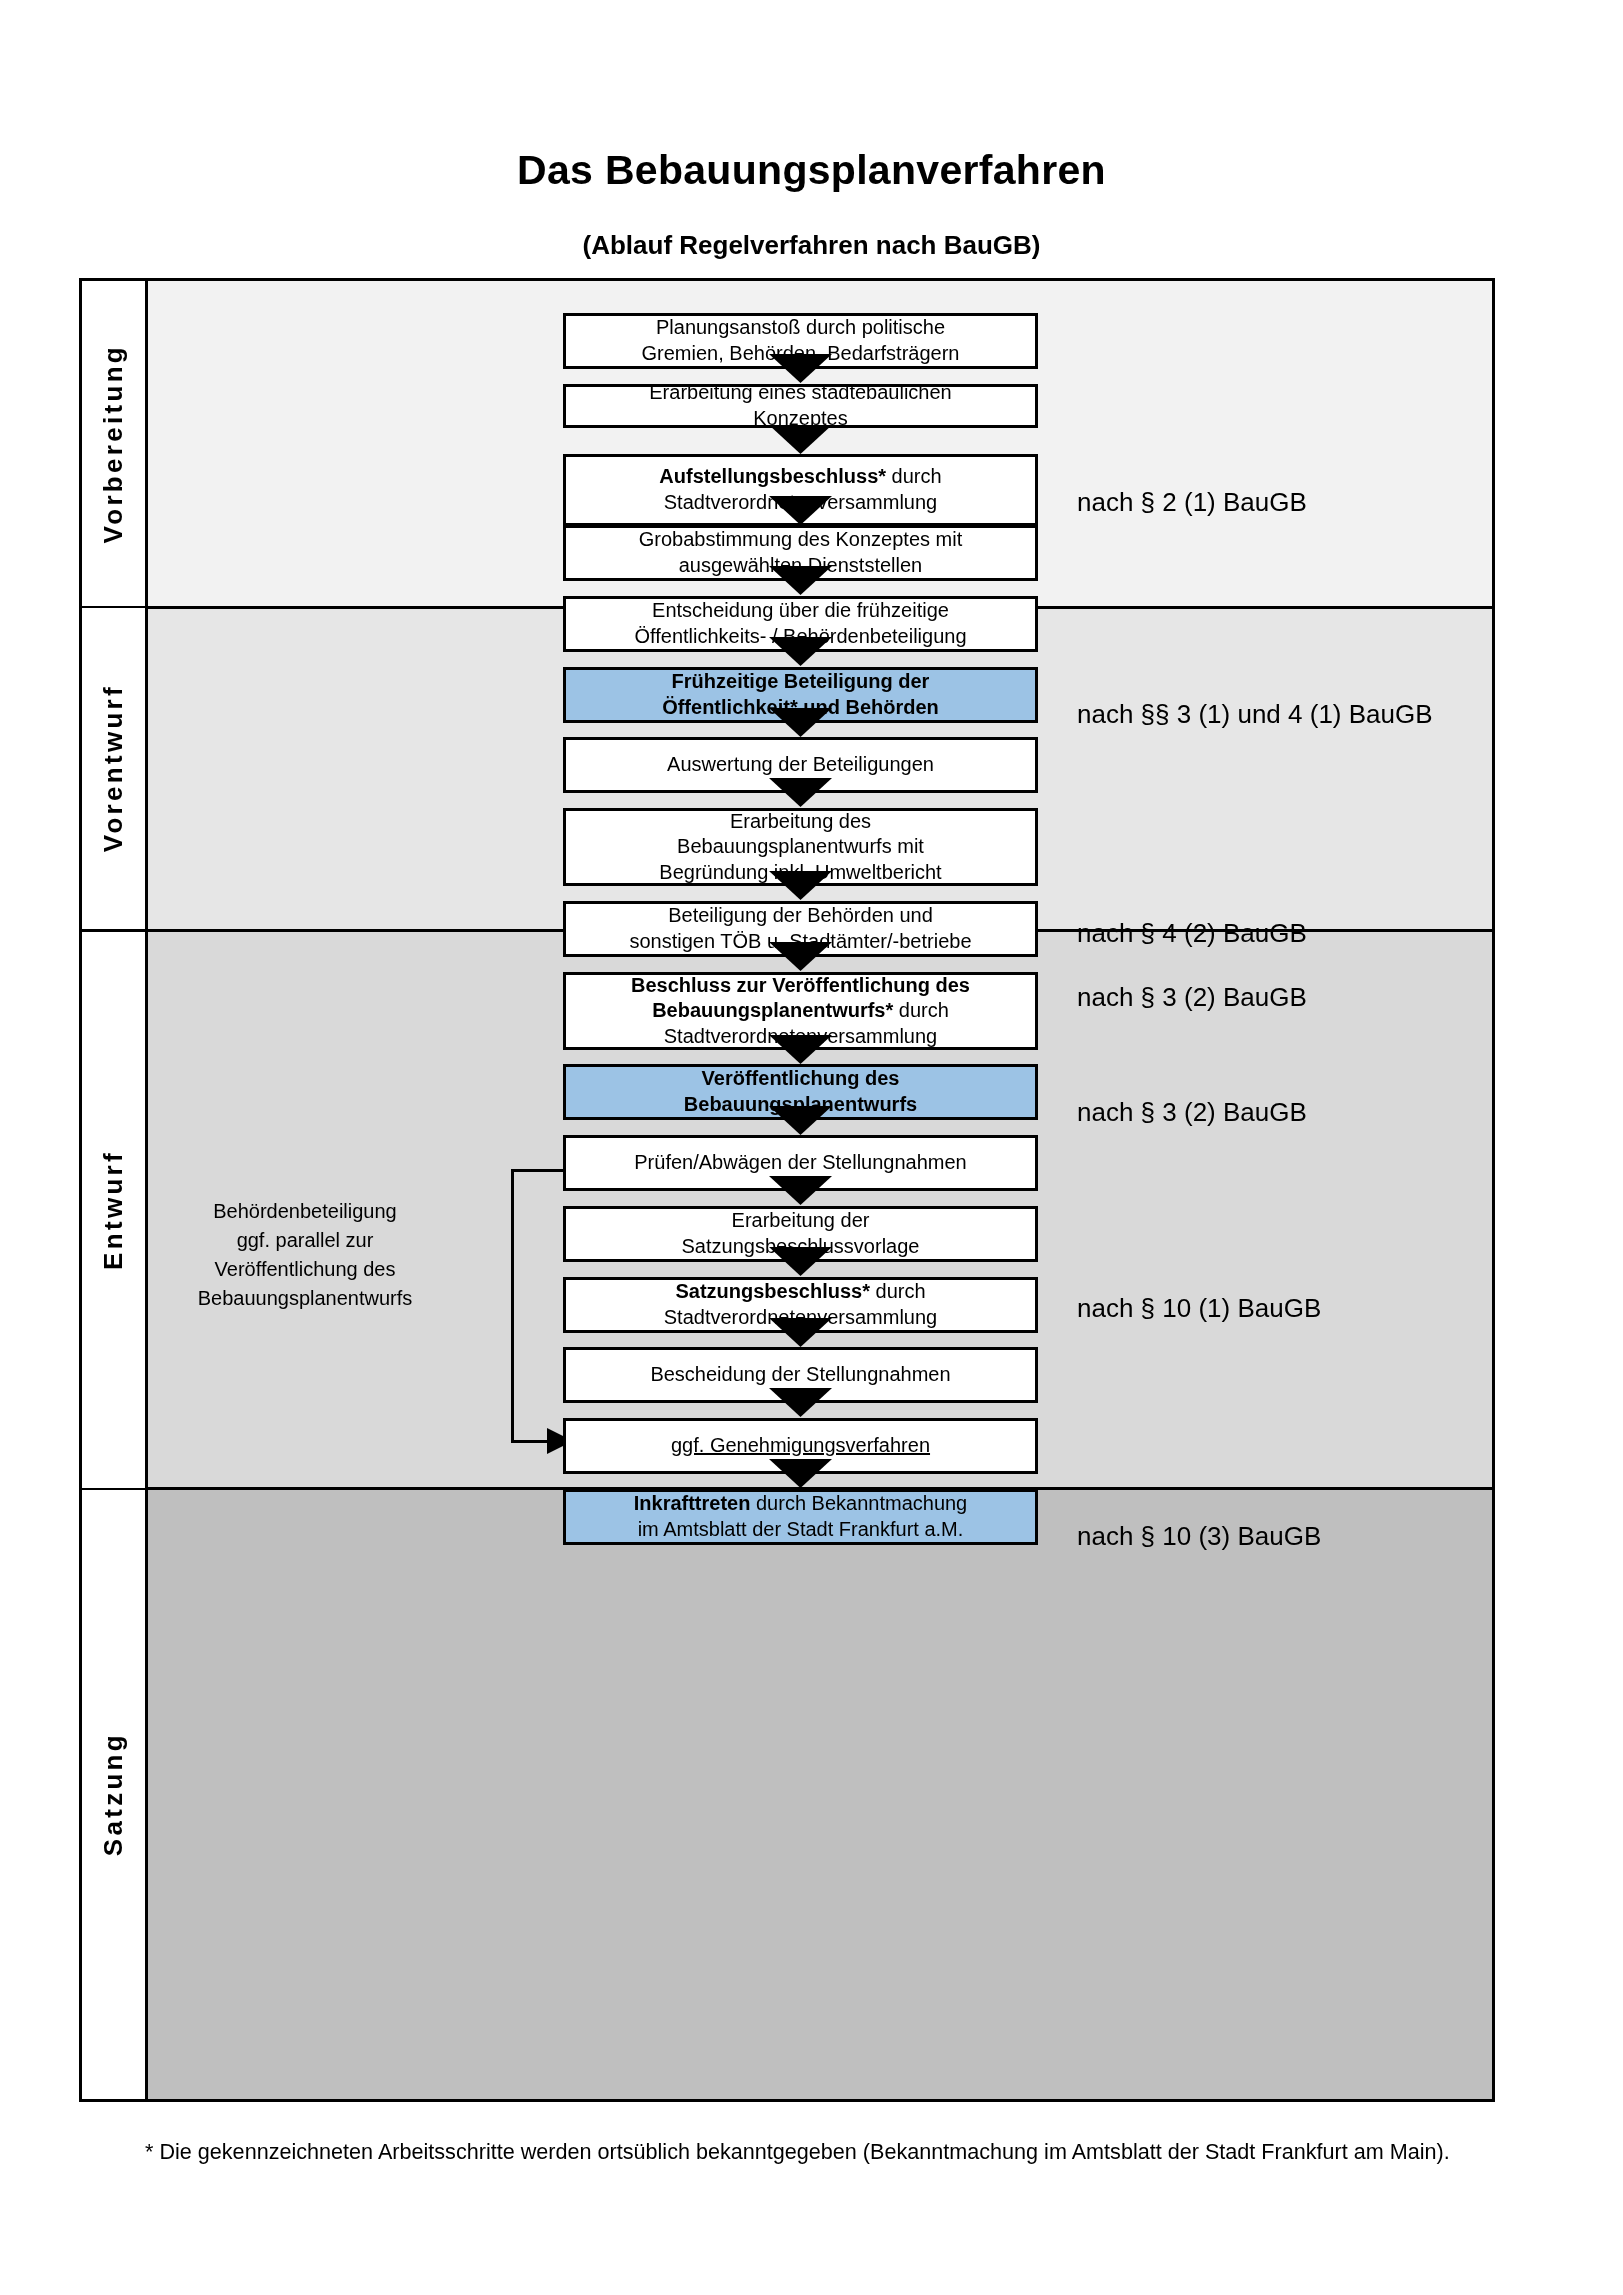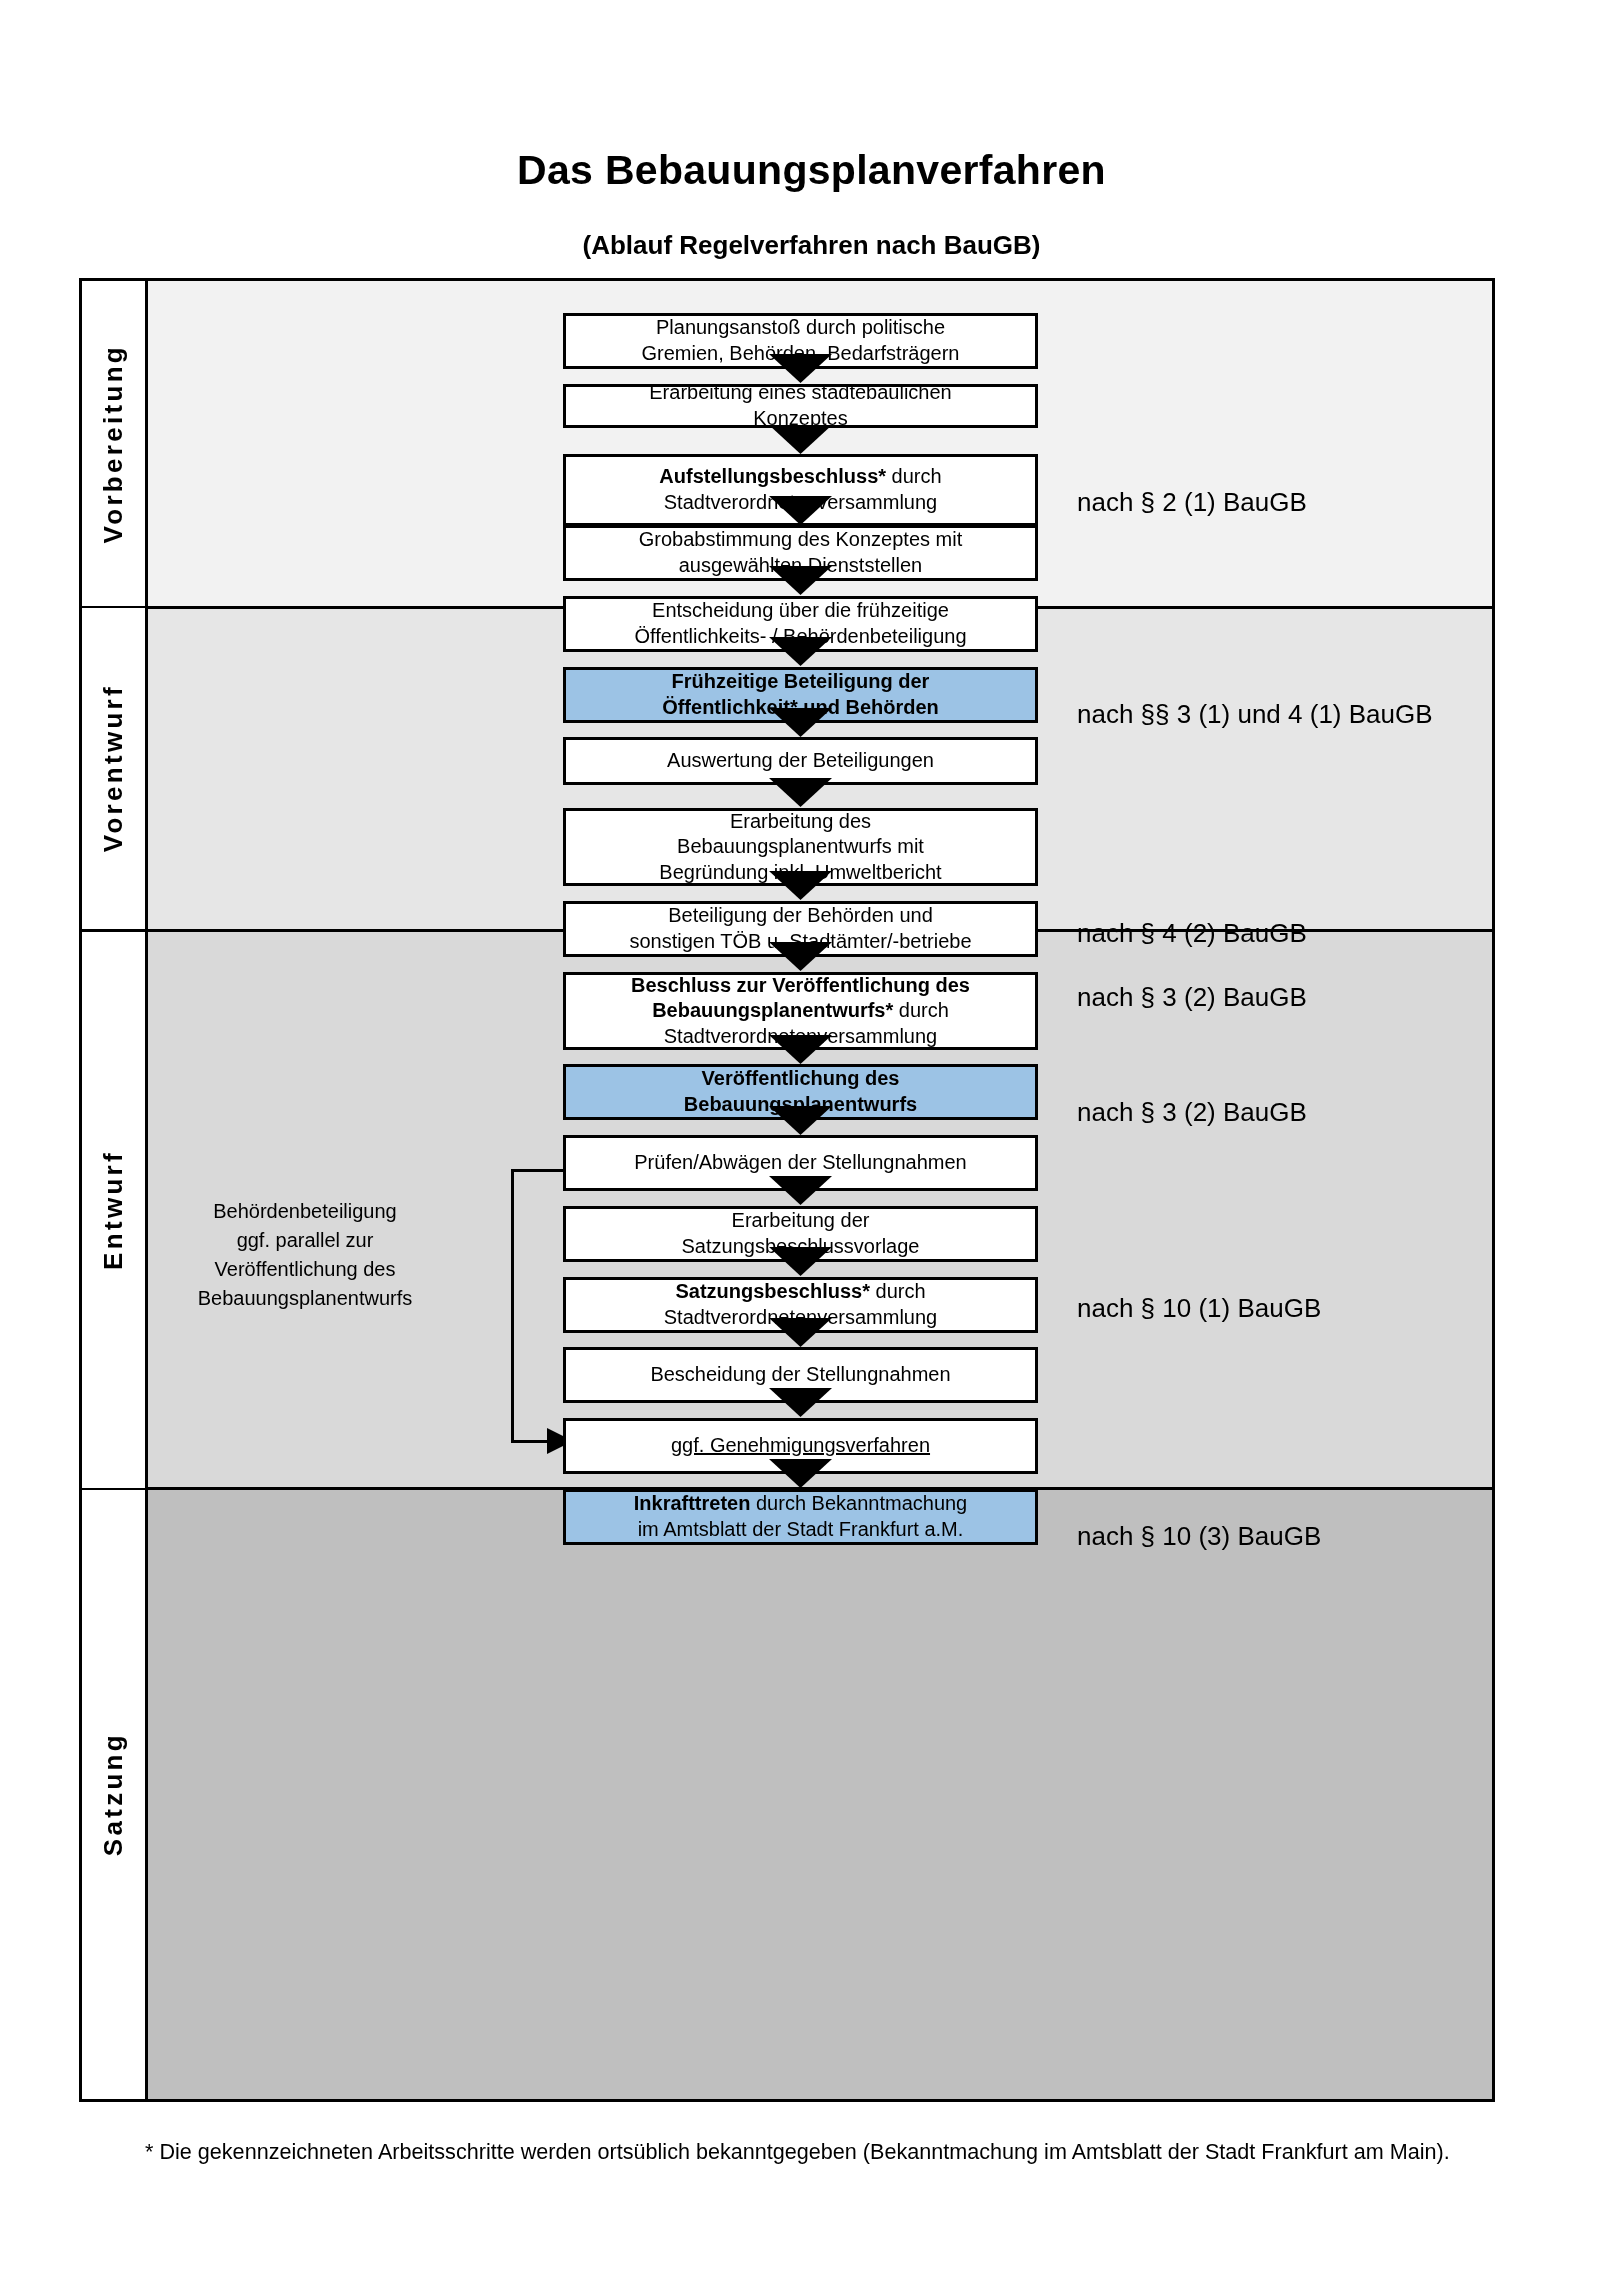--- a/index.html
+++ b/index.html
@@ -142,21 +142,21 @@
     <div class="ln">Öffentlichkeits- / Behördenbeteiligung</div>
   </div>
   <div class="darrow" style="top:356px;"></div>
 
   <div class="pbox blue" style="top:386px;height:56px;">
     <div class="ln"><b>Frühzeitige Beteiligung der</b></div>
     <div class="ln"><b>Öffentlichkeit* und Behörden</b></div>
   </div>
   <div class="darrow" style="top:427px;"></div>
 
-  <div class="pbox" style="top:456px;height:48px;">
+  <div class="pbox" style="top:456px;height:56px;">
     <div class="ln">Auswertung der Beteiligungen</div>
   </div>
   <div class="darrow" style="top:497px;"></div>
 
   <div class="pbox" style="top:527px;height:78px;">
     <div class="ln">Erarbeitung des</div>
     <div class="ln">Bebauungsplanentwurfs mit</div>
     <div class="ln">Begründung inkl. Umweltbericht</div>
   </div>
   <div class="darrow" style="top:590px;"></div>

